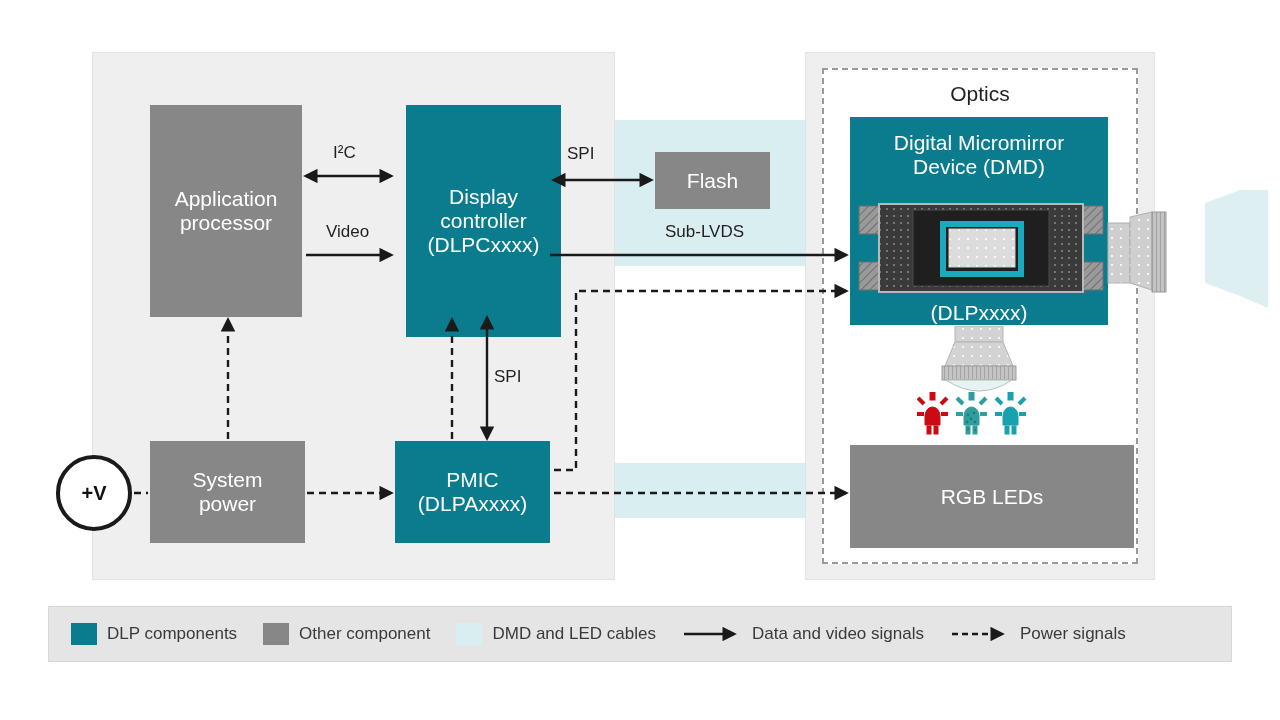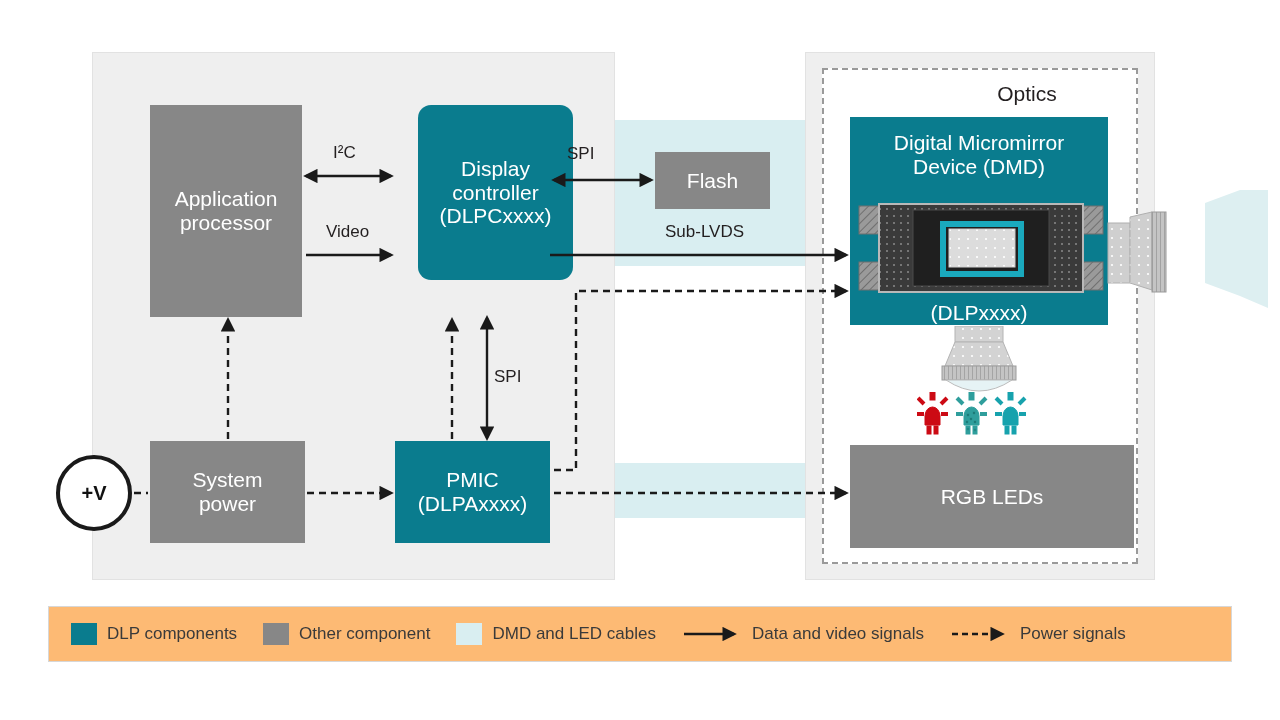--- a/index.html
+++ b/index.html
@@ -75,21 +75,21 @@
     font-size: 20px;
     font-weight: bold;
     color: #111111;
     box-sizing: border-box;
   }
 
   
   .legend {
     box-sizing: border-box;
     border: 1px solid #d7d7d7;
-    background: #fdba74;
+    background: #e5e5e5;
     display: flex;
     align-items: center;
     gap: 26px;
     padding: 0 22px;
   }
   .legend-item {
     display: flex;
     align-items: center;
     gap: 10px;
     font-size: 17px;
@@ -109,28 +109,28 @@
 
 <div id="stage">
 
   <div class="abs cable" style="left:613px; top:120px; width:195px; height:146px;"></div>
   <div class="abs cable" style="left:613px; top:463px; width:195px; height:55px;"></div>
 
   <div class="abs panel" style="left:92px; top:52px; width:523px; height:528px;"></div>
 
   <div class="abs panel" style="left:805px; top:52px; width:350px; height:528px;"></div>
   <div class="abs optics-frame" style="left:822px; top:68px; width:316px; height:496px;"></div>
-  <div class="abs optics-title" style="left:822px; top:82px; width:316px;padding-left:47px;">Optics</div>
+  <div class="abs optics-title" style="left:822px; top:82px; width:316px;">Optics</div>
 
   <div class="abs block gray" style="left:150px; top:105px; width:152px; height:212px;">
     <span class="t1">Application</span>
     <span class="t1">processor</span>
   </div>
 
-  <div class="abs block teal" style="left:418px; top:105px; width:155px; height:175px;border-radius:13px;">
+  <div class="abs block teal" style="left:406px; top:105px; width:155px; height:232px;">
     <span class="t1">Display</span>
     <span class="t1">controller</span>
     <span class="t2">(DLPCxxxx)</span>
   </div>
 
   <div class="abs block gray" style="left:150px; top:441px; width:155px; height:102px;">
     <span class="t1">System</span>
     <span class="t1">power</span>
   </div>
 

